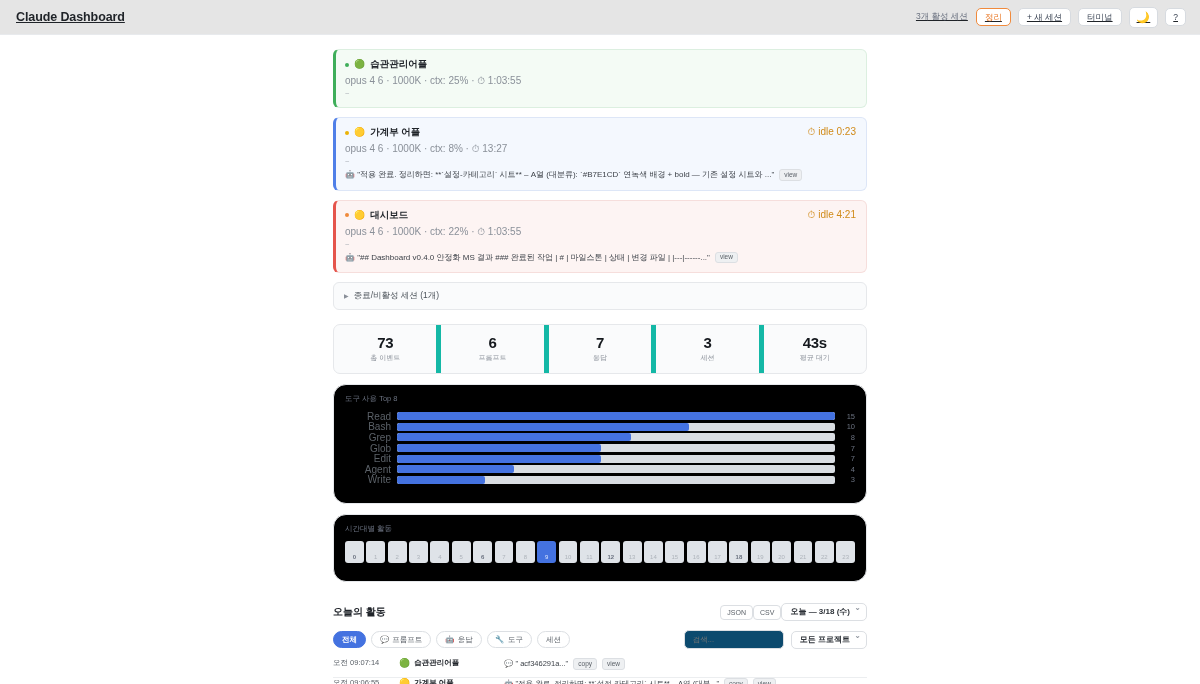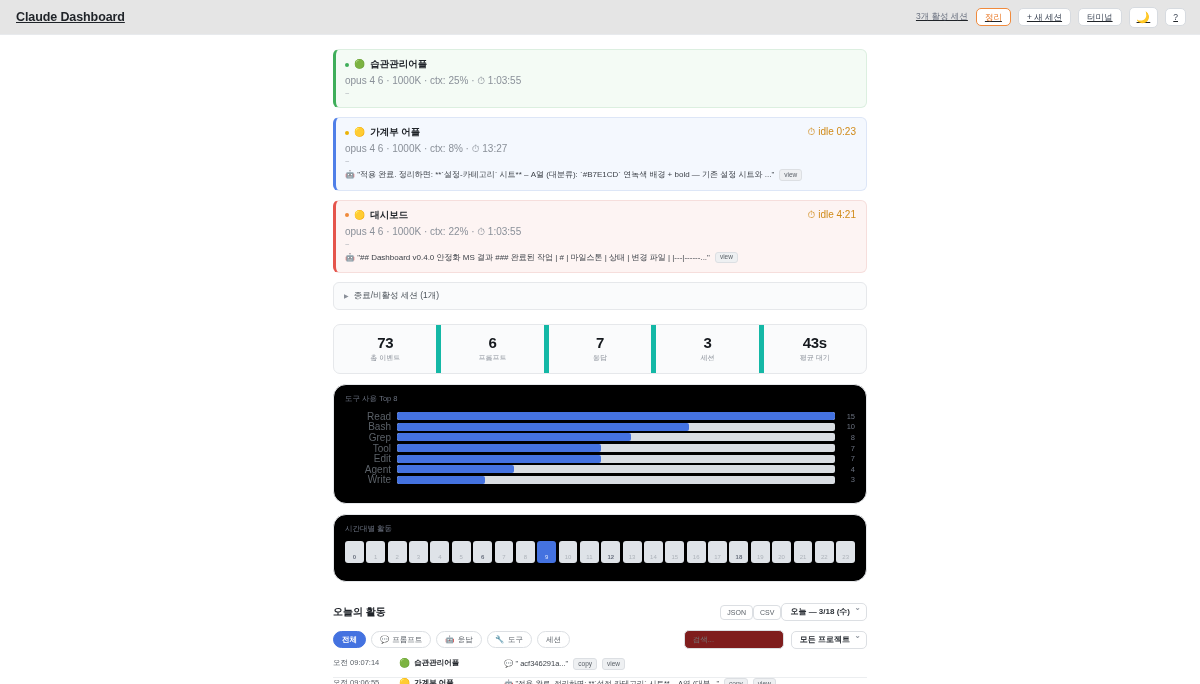--- a/index.html
+++ b/index.html
@@ -133,21 +133,21 @@
   }
   .filters { display: flex; align-items: center; gap: 5px; margin-top: 9px; }
   .chip {
     border: 1px solid #dcdfe3; background: #fff; border-radius: 10px;
     font-size: 7.5px; color: #5b6168; padding: 3.5px 8px; line-height: 1;
     cursor: pointer; display: flex; align-items: center; gap: 3px;
   }
   .chip.on { background: #4472e0; border-color: #4472e0; color: #fff; font-weight: 700; }
   .filters-right { margin-left: auto; display: flex; align-items: center; gap: 7px; }
   .search-box {
-    border: 1px solid #dcdfe3; background: #7f1d1d; border-radius: 5px;
+    border: 1px solid #dcdfe3; background: #0c4a6e; border-radius: 5px;
     font-size: 7.5px; color: #a8adb4; padding: 4px 8px; width: 100px; line-height: 1.2;
     font-family: inherit;
   }
 
   .act-list { margin-top: 9px; }
   .act-row {
     display: flex; align-items: flex-start;
     border-bottom: 1px solid #eceef0;
     height: 20px; font-size: 7.5px;
   }
@@ -264,21 +264,21 @@
             <div class="bar-val">10</div>
           </div>
           <div class="barrow">
             <div class="bar-lbl">Grep</div>
             <div class="bar-track">
               <div class="bar-fill" style="width:53.333333333333336%"></div>
             </div>
             <div class="bar-val">8</div>
           </div>
           <div class="barrow">
-            <div class="bar-lbl">Tool</div>
+            <div class="bar-lbl">Glob</div>
             <div class="bar-track">
               <div class="bar-fill" style="width:46.666666666666664%"></div>
             </div>
             <div class="bar-val">7</div>
           </div>
           <div class="barrow">
             <div class="bar-lbl">Edit</div>
             <div class="bar-track">
               <div class="bar-fill" style="width:46.666666666666664%"></div>
             </div>

